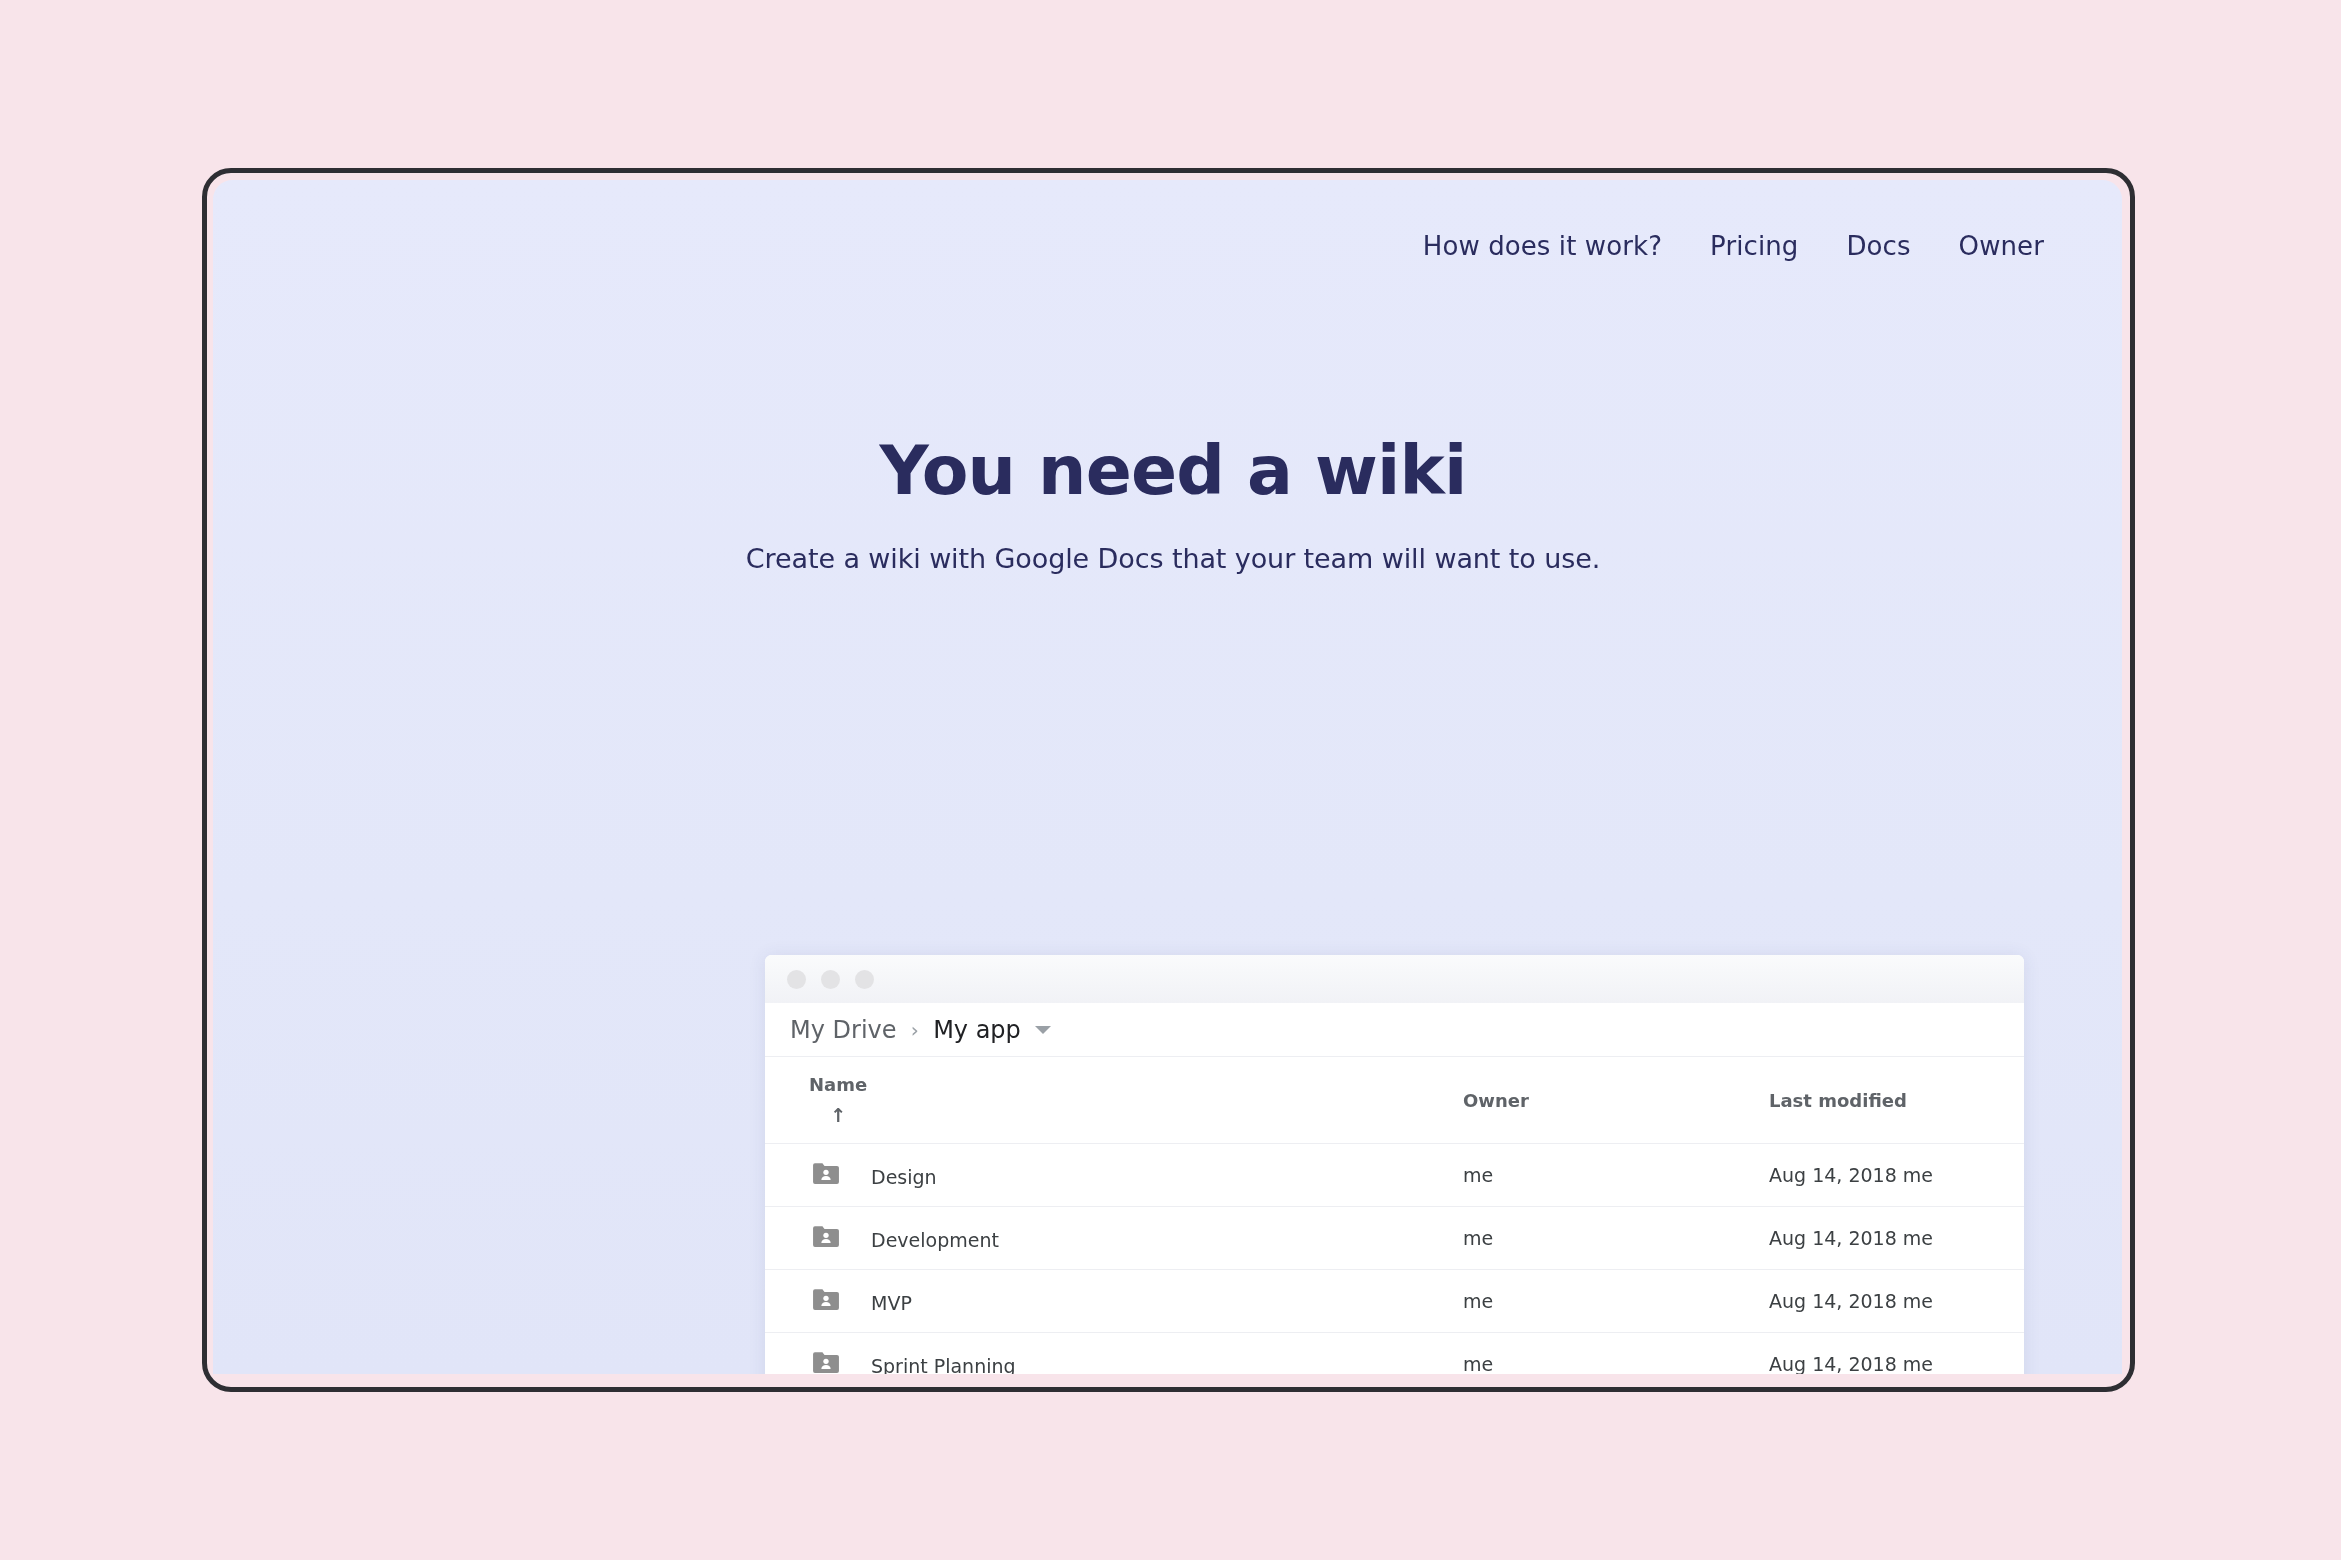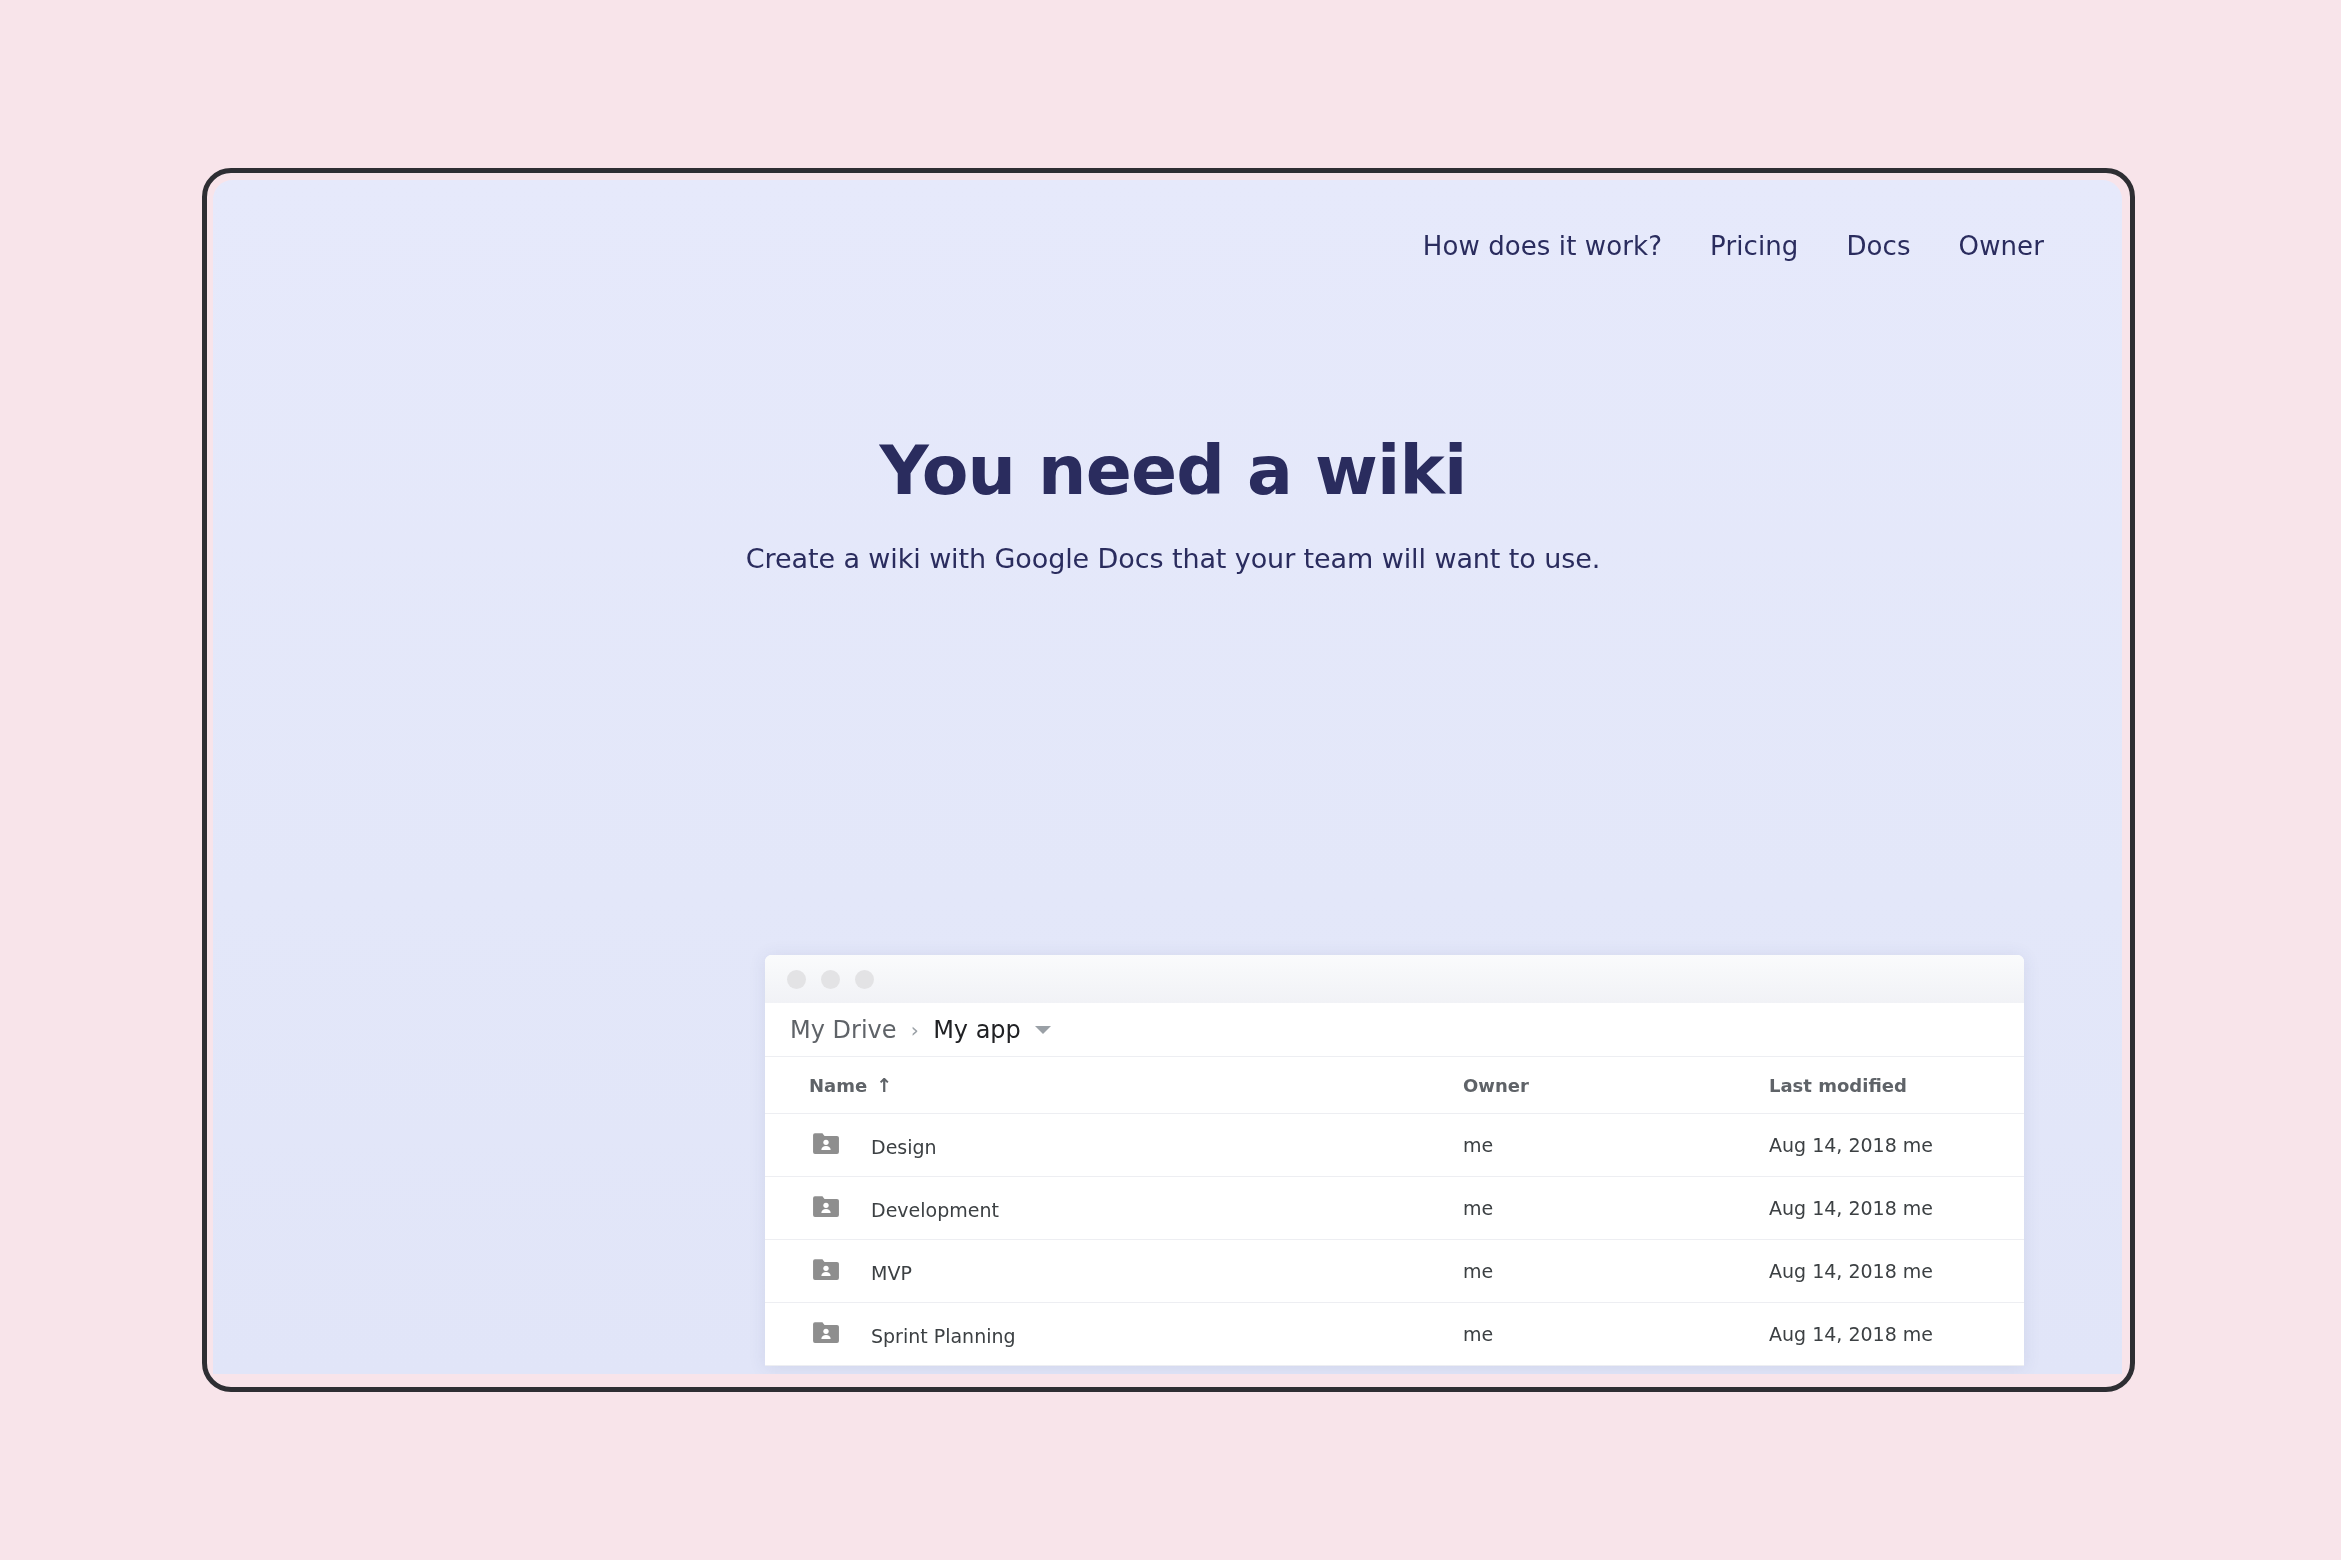--- a/index.html
+++ b/index.html
@@ -191,20 +191,21 @@
   }
   .col-name { width: 676px; padding-left: 22px !important; }
   .col-owner { width: 306px; }
   .col-modified { width: auto; }
   .th-name-inner {
     display: inline-flex;
     align-items: center;
     gap: 9px;
     padding-left: 22px;
     cursor: pointer;
+    flex-direction: column;
   }
   .sort-arrow { font-size: 19px; color: #5F6368; }
   .name-cell-inner {
     display: flex;
     align-items: flex-end;
     gap: 32px;
     padding-left: 26px;
   }
   .folder-icon { flex: 0 0 auto; }
   .file-name { font-size: 19px; color: #3C4043; }

